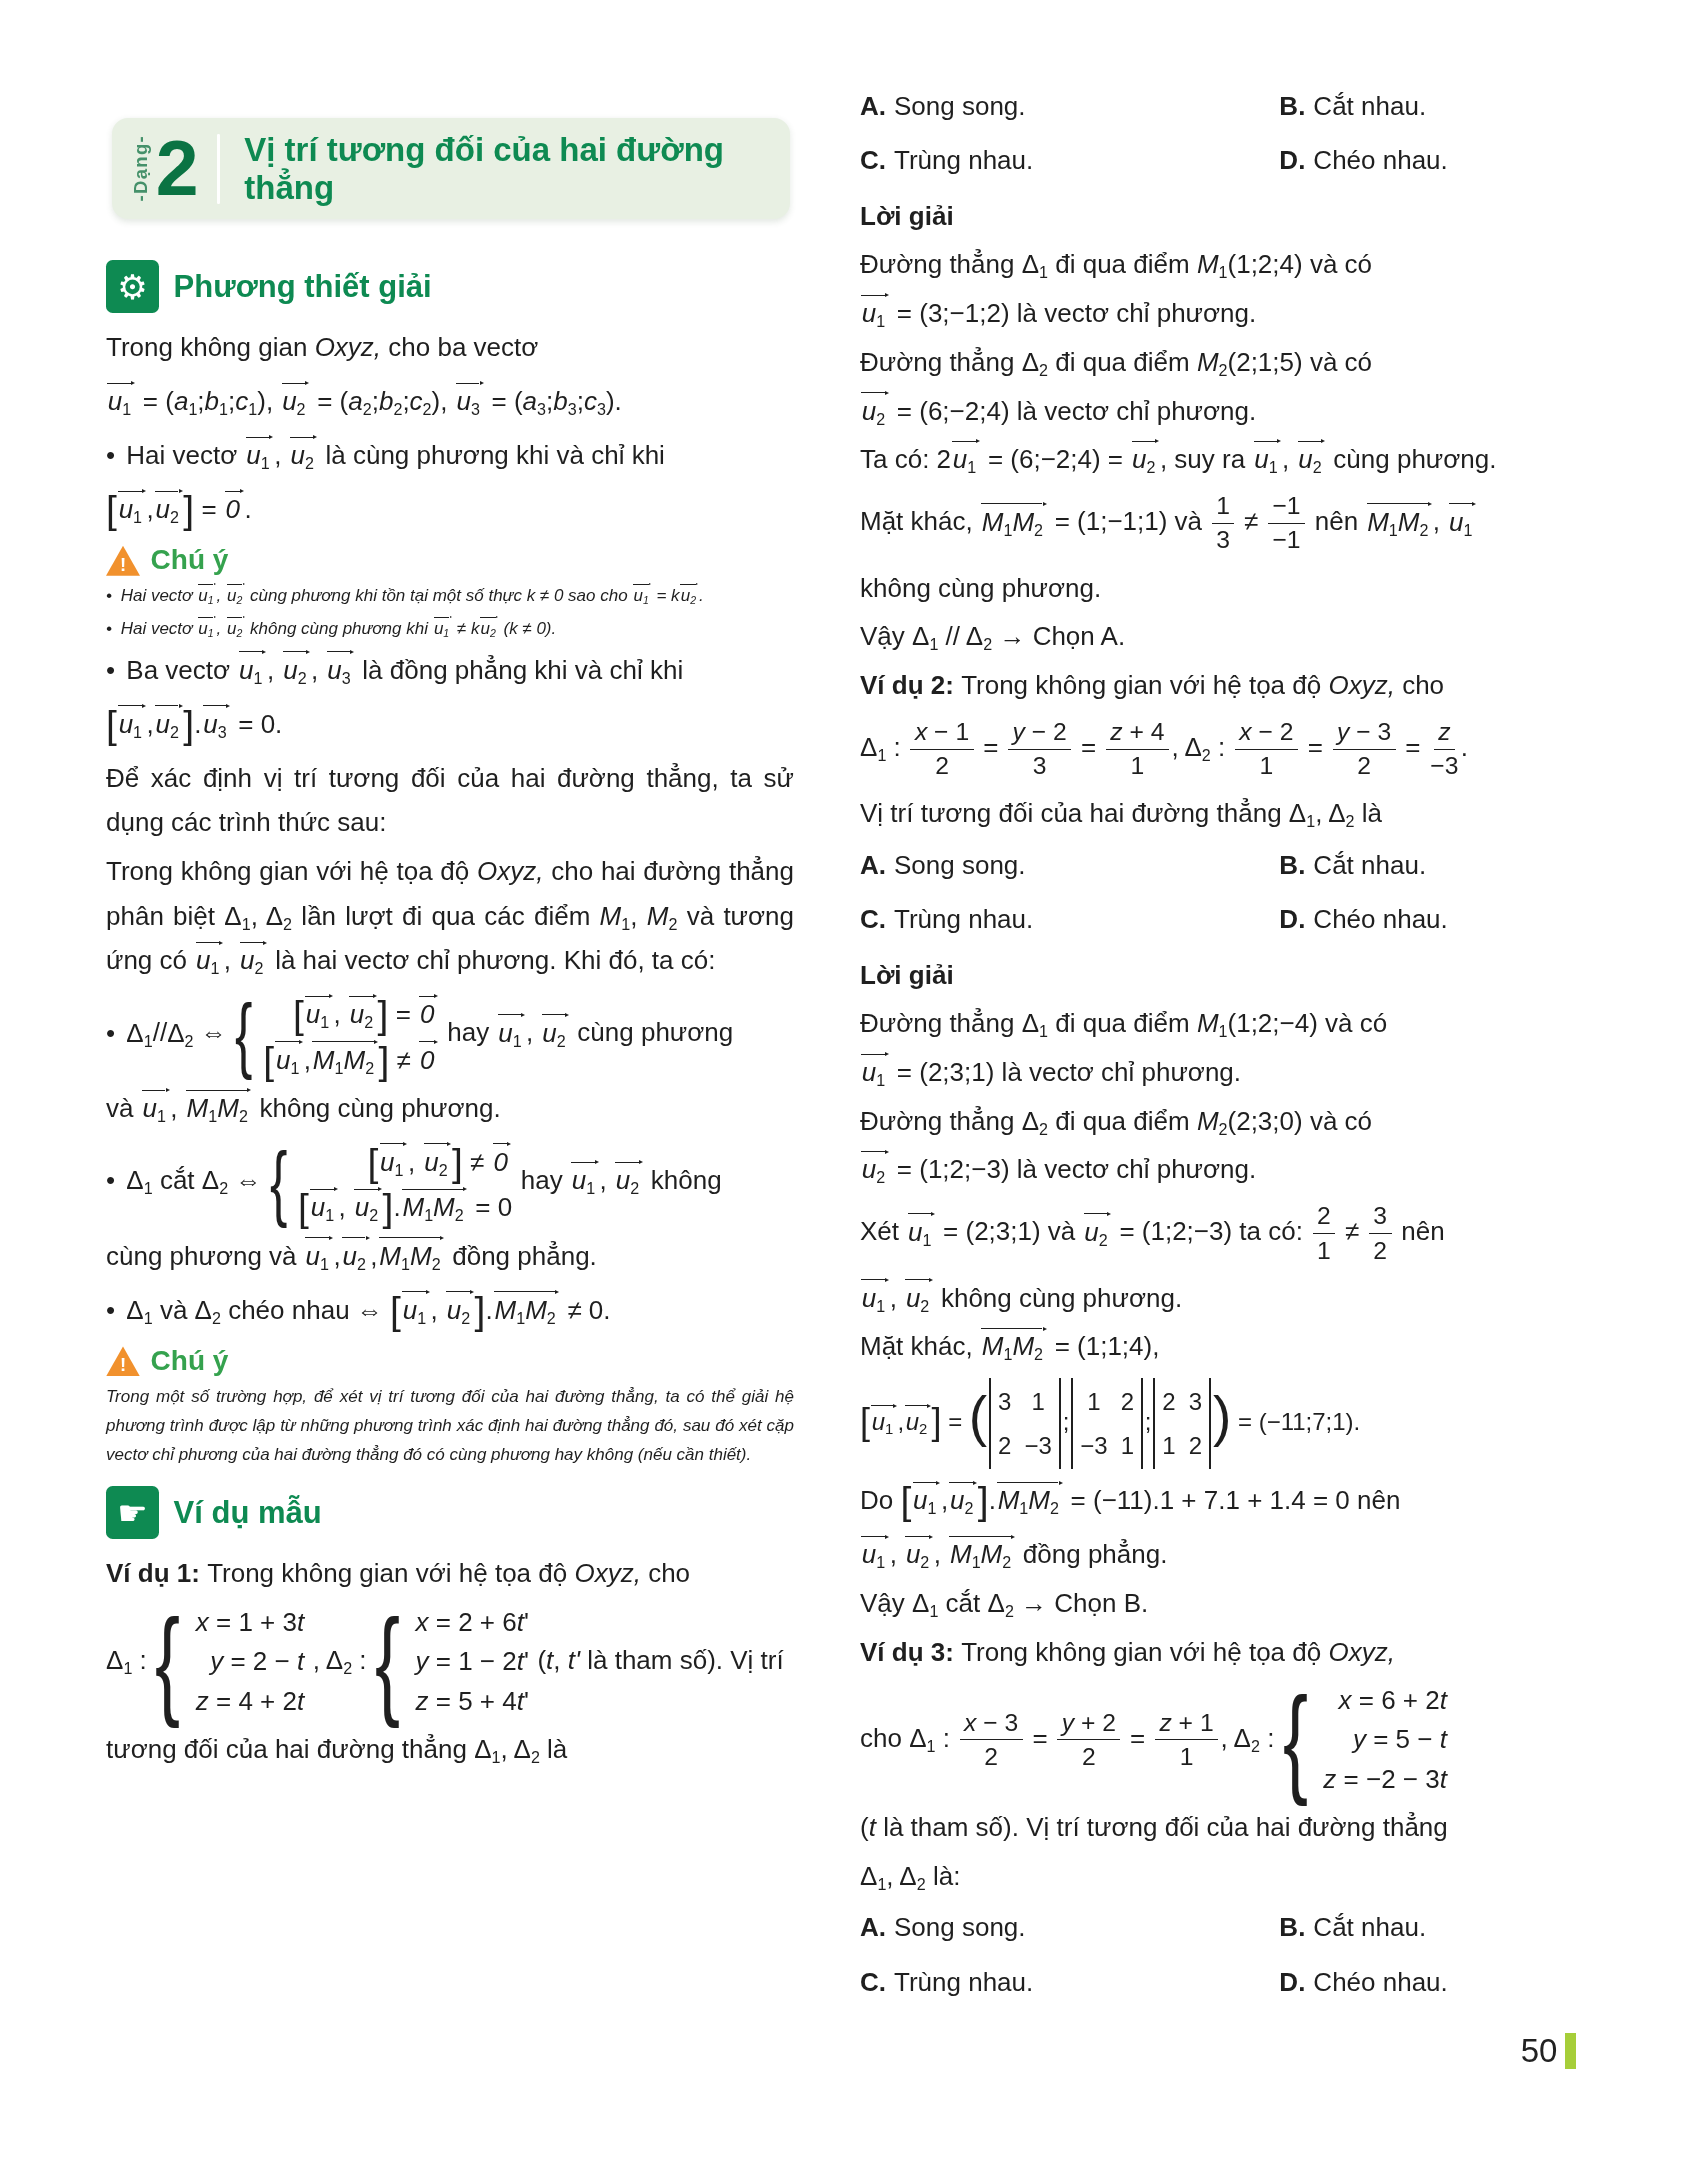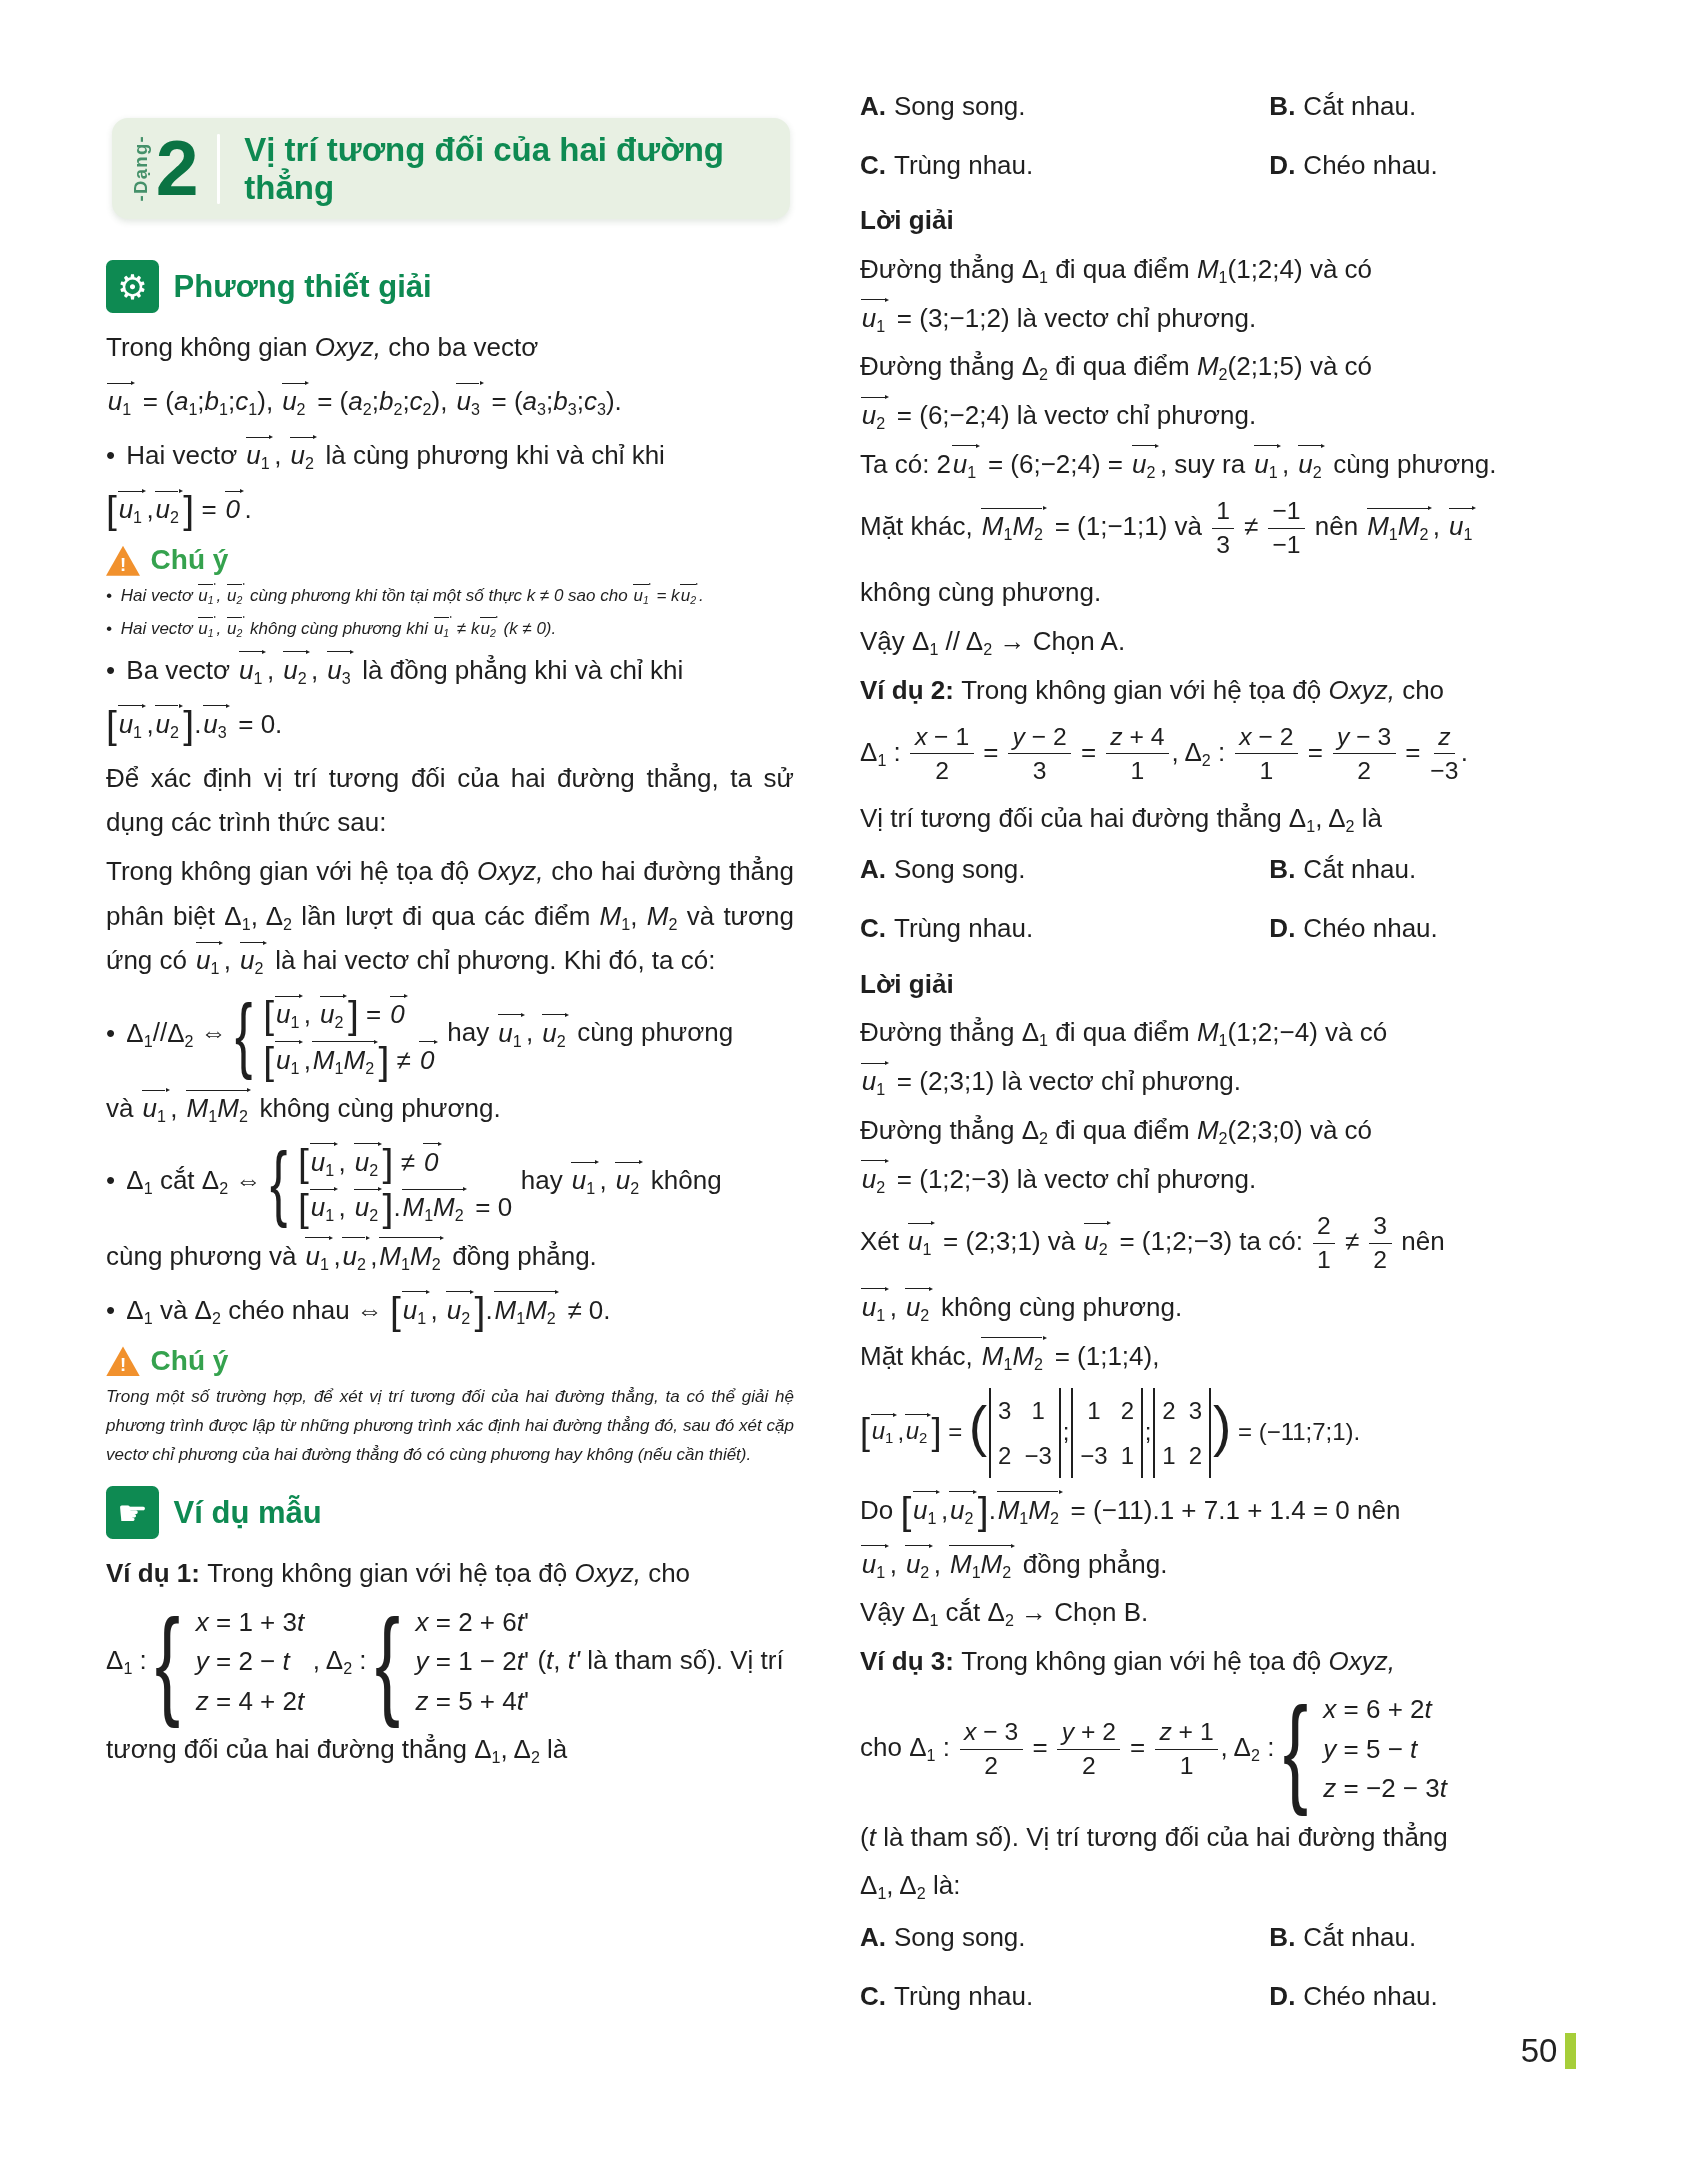--- a/index.html
+++ b/index.html
@@ -56,33 +56,33 @@
   .vec .sub{font-size:0.62em;vertical-align:-0.28em;}
 
   
   .frac{display:inline-flex;flex-direction:column;align-items:center;vertical-align:middle;margin:0 0.10em;line-height:1.25;font-size:0.95em;}
   .frac .n{padding:0 0.18em 0.04em;border-bottom:0.07em solid currentColor;text-align:center;}
   .frac .d{padding-top:0.05em;text-align:center;}
 
   
   .cases{display:inline-flex;align-items:center;vertical-align:middle;margin:0 0.05em;}
   .cases .brace{line-height:0.82;font-weight:400;display:inline-block;transform:scaleX(0.62);transform-origin:left center;}
-  .cases .rows{display:inline-flex;flex-direction:column;row-gap:0.24em;text-align:left;line-height:1.28;}
+  .cases .rows{display:inline-flex;flex-direction:column;row-gap:0.24em;text-align:right;line-height:1.28;}
   .cases .row{display:block;white-space:nowrap;}
 
   
   .det{display:inline-flex;align-items:stretch;vertical-align:middle;margin:0 0.08em;}
   .det .dbar{width:0.07em;background:currentColor;}
   .det .m{display:grid;grid-template-columns:auto auto;column-gap:0.55em;row-gap:0.14em;padding:0.10em 0.30em;text-align:center;align-items:center;}
 
   .bigp{font-size:2.3em;line-height:0;vertical-align:-0.10em;font-weight:300;}
   .brk{font-size:1.5em;line-height:0;vertical-align:-0.13em;font-weight:300;}
 
   
-  .opt-grid{display:grid;grid-template-columns:56% 44%;font-size:26px;line-height:1.72;margin:6.6px 0 10.6px;row-gap:14.6px;}
+  .opt-grid{display:grid;grid-template-columns:56% 44%;font-size:26px;line-height:1.72;margin:6.6px 0 10.6px;row-gap:14.6px;gap:10px;}
   .opt-label{font-weight:bold;margin-right:8px;}
 
   
   .icon-heading{display:flex;align-items:center;gap:14.6px;margin:17px 0 12px;}
   .icon-sq{width:53px;height:53px;background:var(--accent);border-radius:6.6px;color:#fff;
     display:flex;align-items:center;justify-content:center;font-size:34px;flex:0 0 auto;}
   .icon-heading .lbl{font-size:31px;font-weight:bold;color:var(--accent);}
 
   
   .note-heading{display:flex;align-items:flex-end;gap:10.6px;margin:13.2px 0 5.3px;}

